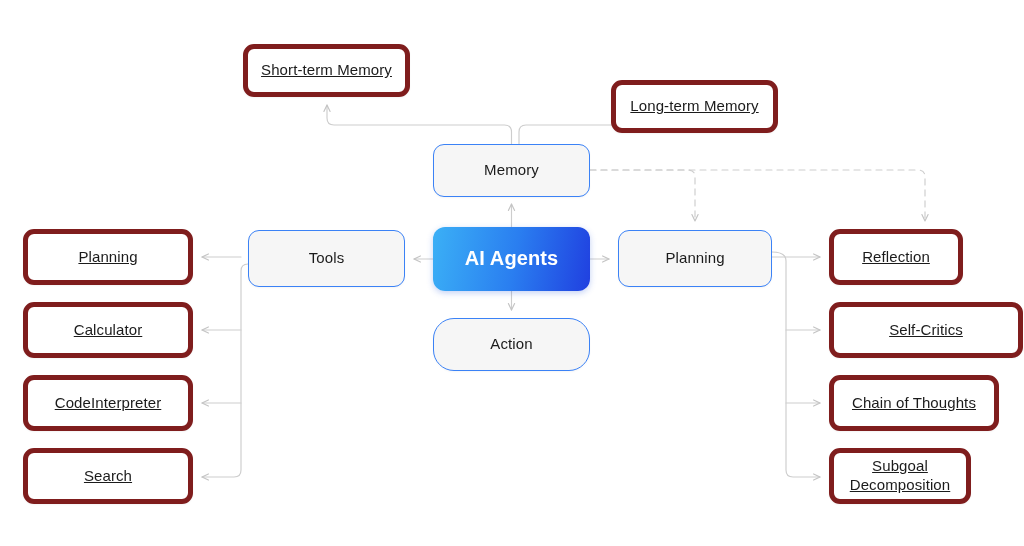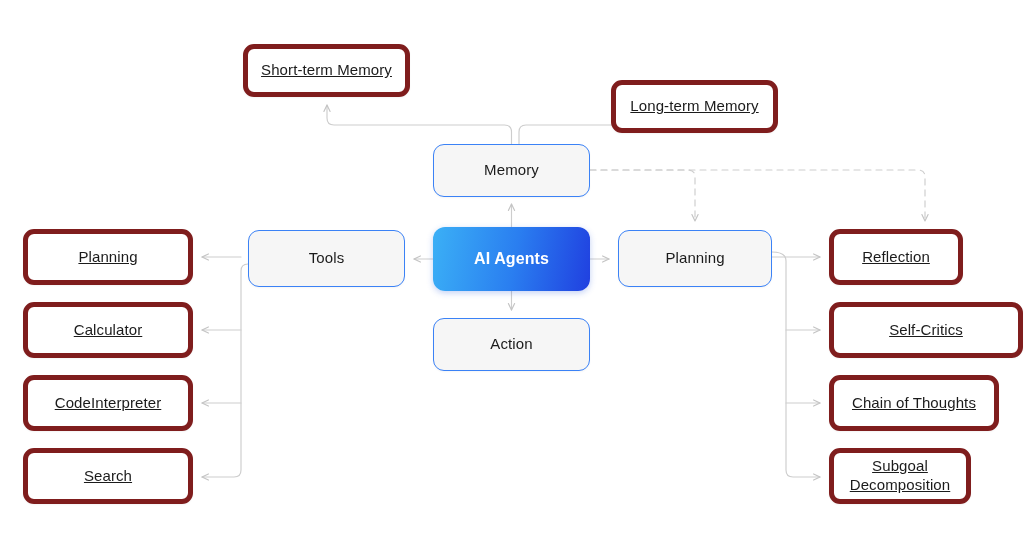--- a/index.html
+++ b/index.html
@@ -48,21 +48,21 @@
   .node.branch {
     background: #f6f6f6;
     border: 1px solid #3b82f6;
     box-shadow: 0 1px 2px rgba(0,0,0,0.04);
   }
   .node.center {
     background: linear-gradient(100deg, #3bb0f6 0%, #2a7ef0 52%, #2040e0 100%);
     border: none;
     color: #ffffff;
     font-weight: bold;
-    font-size: 16px;
+    font-size: 20px;
     border-radius: 12px;
     box-shadow: 0 2px 6px rgba(40,90,220,0.28);
   }
   .node .line2 {
     display: block;
   }
 </style>
 </head>
 <body>
 
@@ -121,21 +121,21 @@
   </div>
 
   <div class="node center" style="left:433px; top:227px; width:157px; height:64px;">
     <span>AI Agents</span>
   </div>
 
   <div class="node branch" style="left:248px; top:230px; width:157px; height:57px;">
     <span>Tools</span>
   </div>
 
-  <div class="node branch" style="left:433px; top:318px; width:157px; height:53px;">
+  <div class="node branch" style="left:433px; top:318px; width:157px; height:53px;border-radius:21px;">
     <span>Action</span>
   </div>
 
   <div class="node branch" style="left:618px; top:230px; width:154px; height:57px;">
     <span>Planning</span>
   </div>
 
   <div class="node leaf" style="left:23px; top:229px; width:170px; height:56px;">
     <span>Planning</span>
   </div>

